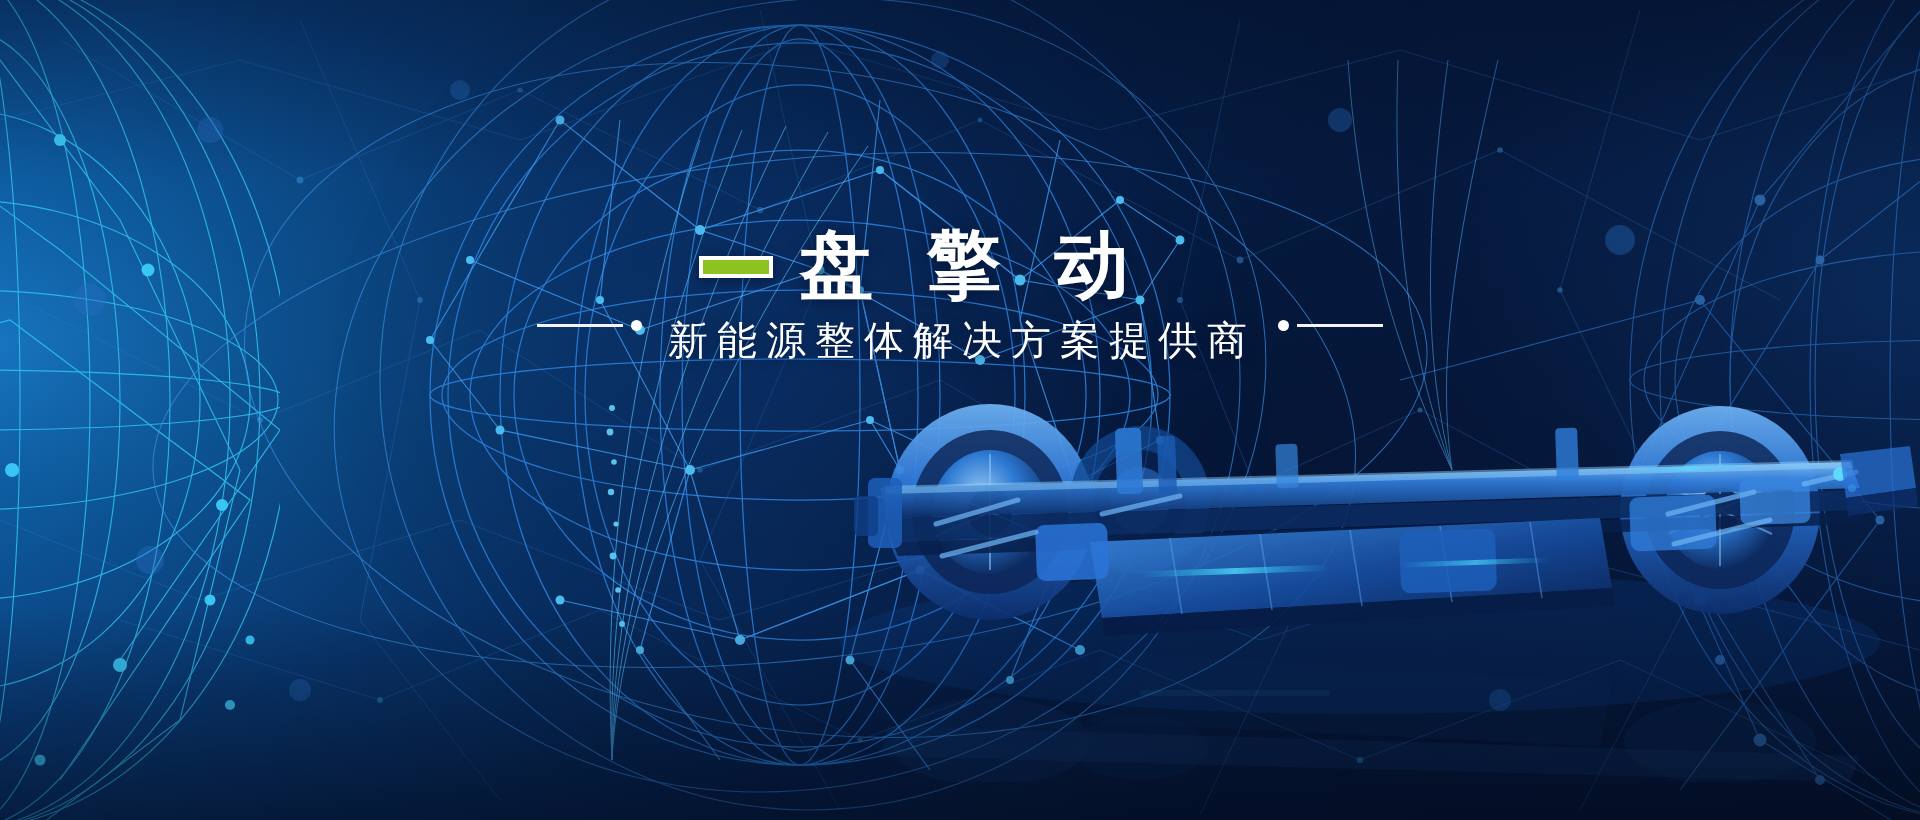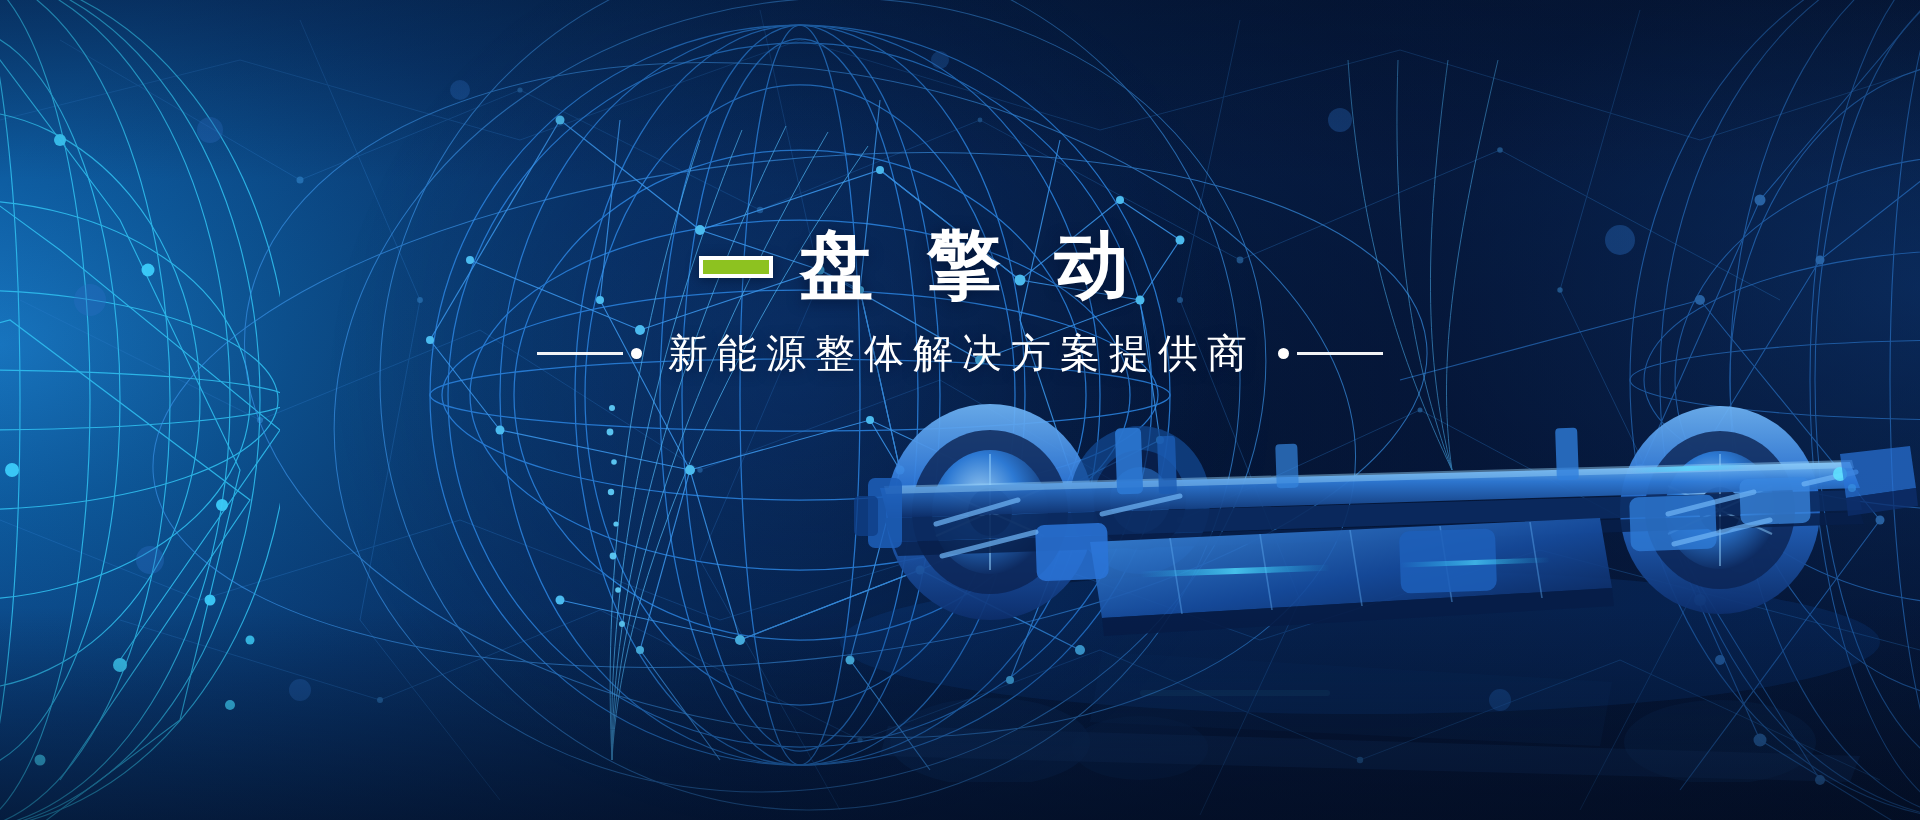--- a/index.html
+++ b/index.html
@@ -90,22 +90,22 @@
     background:#8dc220;
     border:4px solid #ffffff;
     margin-right:26px;
     margin-top:6px;
     flex:0 0 auto;
     box-shadow:0 2px 12px rgba(2,16,48,.6);
   }
   .hl-gap{ display:inline-block; width:78px; }
 
   .subline{
-    display:flex; align-items:center;
-    margin-top:23px;
+    display:flex; align-items:flex-start;
+    margin-top:10px;
     white-space:nowrap;
   }
   .sub-text{
     font-size:40px;
     font-weight:normal;
     letter-spacing:9px;
     color:#ffffff;
     line-height:1;
     text-shadow:0 2px 12px rgba(2,16,48,.7);
     font-family:"DejaVu Sans","Liberation Sans",sans-serif;

